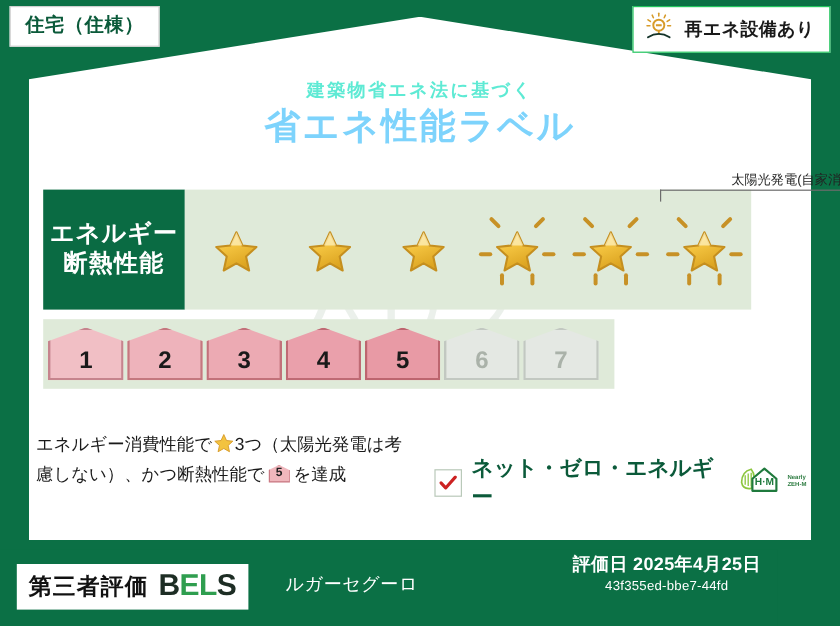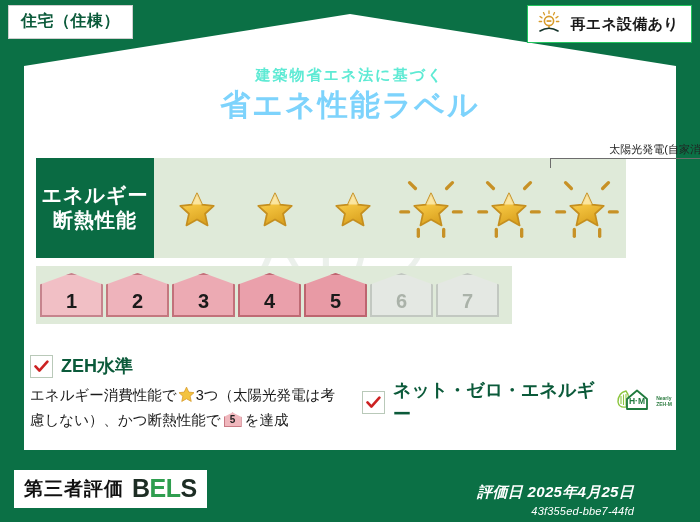--- a/index.html
+++ b/index.html
@@ -138,21 +138,21 @@
   .bels-logo{font-size:25px;font-weight:bold;letter-spacing:-.5px;}
   .bels-logo .b{color:#1d2d24;}
   .bels-logo .e{color:#2f9e4f;}
   .bels-logo .l{color:#2f9e4f;}
   .bels-logo .s{color:#1d2d24;}
   .company{
     position:absolute;left:238px;top:20px;
     font-size:15px;color:#ffffff;letter-spacing:.5px;
   }
   .eval{
-    position:absolute;right:14px;top:25px;text-align:right;color:#ffffff;font-style:italic;
+    position:absolute;right:14px;top:3px;text-align:center;color:#ffffff;
   }
   .eval .d{font-size:15px;font-weight:bold;letter-spacing:.3px;}
   .eval .id{font-size:11px;margin-top:3px;letter-spacing:.2px;}
 </style>
 </head>
 <body>
 
 <div id="label">
 
   <div class="inner-panel"></div>
@@ -336,28 +336,20 @@
           </div>
           <div class="house" style="color: rgb(170, 178, 169);">
             <span class="shape" style="background:#e4e8e3;box-shadow:inset 0 0 0 2px #c2c8c1;"></span>
                  <span class="num">7</span>
           </div>
         </div>
     </div>
   </div>
 
   <div class="zeh-block" id="zeh-left">
-    <div class="zeh-head">
-      <span class="chk">
-        <svg width="15" height="13" viewBox="0 0 15 13" aria-hidden="true">
-          <path d="M1.5 6.4 L5.4 10.6 L13.4 1.6" stroke="#cc2222" stroke-width="2.6" fill="none" stroke-linecap="round" stroke-linejoin="round"></path>
-        </svg>
-      </span>
-      <span class="zeh-title">ZEH水準</span>
-    </div>
     <div class="zeh-body">
       <span>エネルギー消費性能で</span><span class="inline-star"><svg width="17" height="17" viewBox="0 0 24 24" aria-hidden="true">
             <path d="M12 1.6 L15.2 8.6 L22.6 9.4 L17.1 14.4 L18.7 21.8 L12 18.0 L5.3 21.8 L6.9 14.4 L1.4 9.4 L8.8 8.6 Z" fill="#f3c33f" stroke="#d79b2a" stroke-width="1.1"></path>
           </svg></span><span>3つ（太陽光発電は考慮しない）、かつ断熱性能で</span><span class="inline-five"><span class="shape"></span><span>5</span></span><span>を達成</span>
     </div>
   </div>
 
   <div class="zeh-block" id="zeh-right">
     <div class="zeh-head">
       <span class="chk">
@@ -383,19 +375,20 @@
         </span>
       </span>
     </div>
   </div>
 
   <div class="bottom">
     <div class="bels-box">
       <span class="bels-jp">第三者評価</span>
       <span class="bels-logo"><span class="b">B</span><span class="e">E</span><span class="l">L</span><span class="s">S</span></span>
     </div>
+    <div class="company">ルガーセグーロ</div>
     <div class="eval">
       <div class="d">評価日 2025年4月25日</div>
       <div class="id">43f355ed-bbe7-44fd</div>
     </div>
   </div>
 
 </div>
 
 </body></html>

